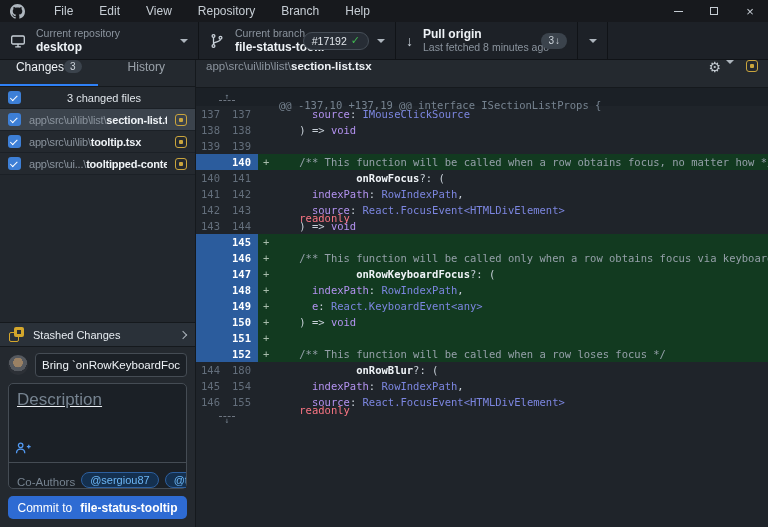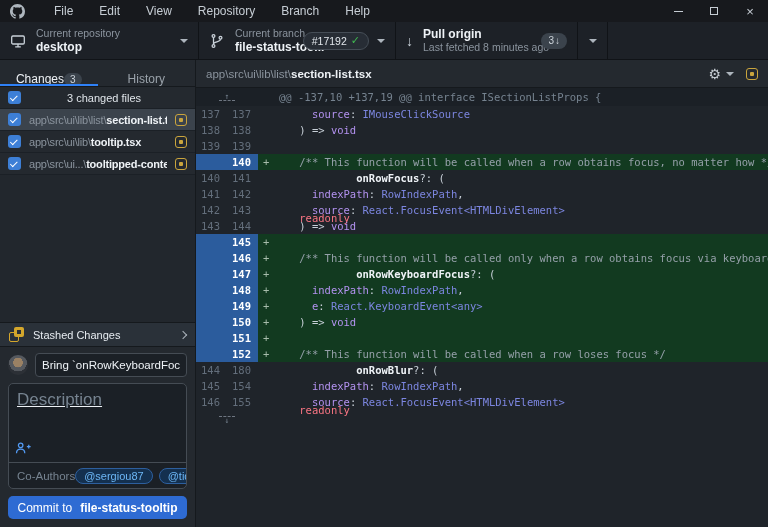--- a/index.html
+++ b/index.html
@@ -37,21 +37,21 @@
     color:#cdd4db; display:inline-flex; align-items:center; gap:1px; margin-left:8px; }
   .arrow-glyph { font-size:14px; font-weight:bold; color:#c9d1d9; }
 
   
   .content { display:flex; height:467px; }
   .sidebar { width:196px; background:#24292f; border-right:1px solid #15191d; display:flex; flex-direction:column; }
   .main { flex:1; display:flex; flex-direction:column; min-width:0; }
 
   
   .tabs { display:flex; height:27px; border-bottom:1px solid #15191d; }
-  .tab { flex:1; display:flex; align-items:flex-end; justify-content:center; gap:0; font-size:12px;
+  .tab { flex:1; display:flex; align-items:flex-start; justify-content:center; gap:0; font-size:12px;
     color:#9aa2aa; position:relative; cursor:default; }
   .tab.active { color:#eef2f6; }
   .tab.active::after { content:""; position:absolute; left:0; right:0; bottom:0; height:2px; background:#2f81f7; }
   .tab-badge { background:#3b434c; border-radius:8px; padding:1px 6px; font-size:10px; color:#cdd4db; }
 
   
   .files-header { height:22px; display:flex; align-items:center; padding:0 8px; border-bottom:1px solid #1b2026; }
   .files-header .fh-label { flex:1; text-align:center; font-size:11px; color:#dfe4e9; }
   .cb { width:13px; height:13px; border-radius:3px; background:#3d7fd6; display:flex; align-items:center;
     justify-content:center; flex:none; }
@@ -83,50 +83,50 @@
   .avatar { width:20px; height:20px; border-radius:50%; flex:none;
     background:radial-gradient(circle at 50% 38%, #9a8164 0 30%, #55595f 31% 55%, #2c3036 56%); }
   .summary-input { flex:1; min-width:0; height:24px; background:#1b2026; border:1px solid #454c54; border-radius:4px;
     color:#eef2f6; font-size:11.5px; padding:0 6px; font-family:inherit; white-space:nowrap; overflow:hidden; }
   .desc-box { border:1px solid #454c54; border-radius:5px; background:#1b2026; display:flex; flex-direction:column; }
   .desc-area { height:78px; position:relative; }
   .desc-area textarea { width:100%; height:100%; background:transparent; border:none; resize:none; outline:none;
     color:#eef2f6; font-family:inherit; font-size:17px; padding:6px 8px;text-decoration:underline; }
   .desc-area textarea::placeholder { color:#768390; }
   .coauthor-icon { position:absolute; left:6px; bottom:3px; }
-  .coauthors-row { border-top:1px solid #454c54; height:26px; display:flex; align-items:center; padding:0 8px; overflow:hidden; }
+  .coauthors-row { border-top:1px solid #454c54; height:26px; display:flex; align-items:flex-end; padding:0 8px; gap:6px; overflow:hidden; }
   .ca-label { font-size:11.5px; color:#768390; white-space:nowrap; }
   .coauthor-pill { background:#14304f; border:1px solid #2d5f9e; color:#6cb6f5; border-radius:10px;
     padding:1px 8px; font-size:11px; white-space:nowrap; }
   .commit-btn { margin-top:7px; height:23px; background:#2e6bd3; border:none; border-radius:5px; color:#fff;
     font-size:12px; font-family:inherit; display:flex; align-items:center; justify-content:center; gap:8px; }
   .commit-btn b { font-weight:bold; }
 
   
-  .diff-header { height:28px; background:#24292f; border-bottom:1px solid #15191d; display:flex; align-items:center;
+  .diff-header { height:28px; background:#24292f; border-bottom:1px solid #15191d; display:flex; align-items:flex-start;
     padding:0 10px; }
   .diff-path { flex:1; font-size:11.5px; color:#8b949e; white-space:nowrap; overflow:hidden; }
   .diff-path b { color:#eef2f6; }
   .gear { font-size:14px; color:#c3cad1; line-height:1; margin-right:5px; }
   .diff-header .caret { margin-right:12px; }
   .diff-body { flex:1; overflow:hidden; background:#1f242a; font-family:"DejaVu Sans Mono","Liberation Mono",monospace;
     font-size:10.5px; }
   .diff-row { display:flex; height:16px; line-height:16px; }
   .diff-row.hunk { height:18px; line-height:18px; background:#1b2026; color:#768390; }
   .gut { width:31px; flex:none; text-align:right; padding-right:7px; color:#636e7b; }
   .gutter-pair { display:flex; flex:none; width:62px; }
   .diff-row.add .gutter-pair { background:#2b5c9d; }
   .diff-row.add .gut { color:#fff; font-weight:bold; }
   .code { flex:1; min-width:0; white-space:pre; display:flex; }
   .diff-row.add .code { background:#123a20; }
   .marker { width:16px; flex:none; padding-left:5px; color:#a7bcab; }
   .hunk-gut { width:62px; flex:none; display:flex; flex-direction:column; align-items:center; justify-content:center; }
   .expand-arrow { font-size:8px; line-height:7px; color:#768390; }
   .dash { width:16px; border-top:1px dashed #6e7681; }
-  .hunk-text { padding-left:21px; white-space:pre; }
+  .hunk-text { padding-left:21px; white-space:pre;margin-top:8px; }
   .diff-row.expander { height:20px; }
   .tk-x { color:#c9d1d9; } .tk-c { color:#95a0a9; } .tk-k { color:#f97583;margin-top:40px; }
   .tk-d { color:#eef2f6; font-weight:bold; } .tk-p { color:#b392f0; } .tk-t { color:#7c86e0; }
 </style>
 </head>
 <body>
 
 <div class="titlebar">
   <span class="octocat">
     <svg width="15" height="15" viewBox="0 0 16 16" fill="#aeb6be">

